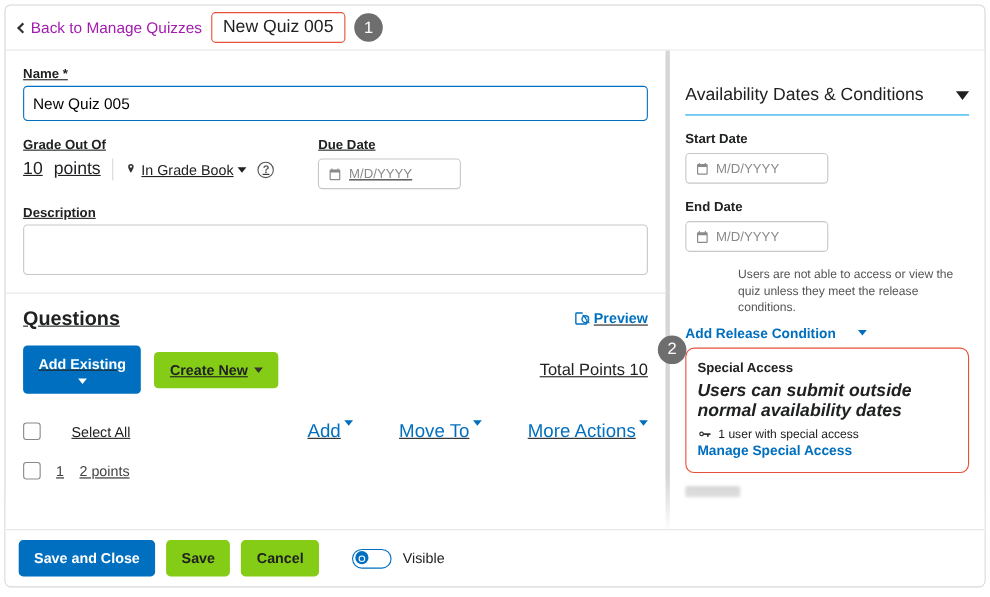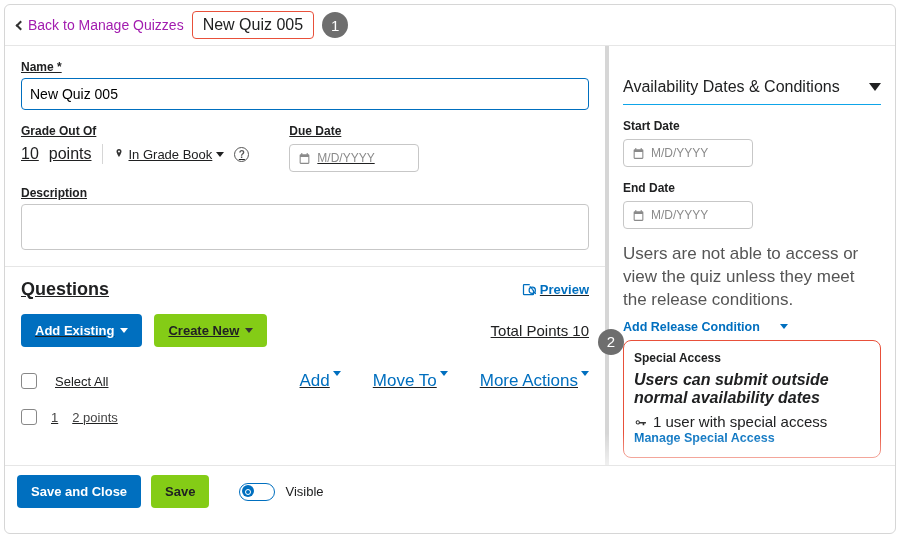--- a/index.html
+++ b/index.html
@@ -180,31 +180,31 @@
     border-radius: 4px;
     padding: 9px 14px;
     font-size: 13px;
     font-weight: 600;
     display: inline-flex;
     align-items: center;
     gap: 6px;
     cursor: pointer;
     border: none;
   }
-  .btn-primary { background: #006fbf; color: #fff; }
+  .btn-primary { background: #006fbf; color: #fff; flex-direction: column; }
   .btn-light { background: #84cc16; color: #202122; }
   .total-points {
     margin-left: auto;
     font-size: 15px;
   }
   .select-row {
     display: flex;
     align-items: center;
     margin-top: 24px;
-    gap: 18px;
+    gap: 28px;
   }
   .checkbox {
     width: 16px; height: 16px;
     border: 1.3px solid #888;
     border-radius: 3px;
   }
   .blue-menu {
     color: #006fbf;
     font-size: 17px;
     font-weight: 400;
@@ -222,21 +222,21 @@
   }
   .fade-overlay {
     position: absolute;
     left: 0; right: 0; bottom: 50px;
     height: 50px;
     background: linear-gradient(to bottom, rgba(255,255,255,0), #fff);
     pointer-events: none;
   }
   .footer {
     position: absolute;
-    left: 0; right: 0; bottom: 16px;
+    left: 0; right: 0; bottom: 0;
     height: 52px;
     border-top: 1px solid #e6e6e6;
     background: #fff;
     display: flex;
     align-items: center;
     gap: 10px;
     padding: 0 12px;
   }
   .toggle {
     width: 36px; height: 18px;
@@ -267,24 +267,25 @@
     justify-content: space-between;
     align-items: center;
     font-size: 16px;
     font-weight: 400;
     padding-bottom: 8px;
     border-bottom: 1px solid #0ea5e9;
     margin-top: 18px;
   }
   .side-sec { margin-top: 14px; }
   .rc-desc {
-    font-size: 17px;
+    font-size: 11px;
     color: #555;
     margin-top: 4px;
     line-height: 1.35;
+    margin-left: 48px;
   }
   .blue-link {
     color: #006fbf;
     font-size: 12.5px;
     font-weight: 600;
     display: inline-flex;
     align-items: center;
     gap: 20px;
     cursor: pointer;
     margin-top: 8px;
@@ -302,24 +303,24 @@
     top: -12px;
   }
   .sa-title { font-size: 12px; font-weight: 700; }
   .sa-line {
     font-size: 16px;
     font-weight: 700;
     margin-top: 6px;
     font-style: italic;
   }
   .sa-sub {
-    font-size: 15px;
+    font-size: 11px;
     margin-top: 6px;
     display: flex;
-    align-items: flex-end;
+    align-items: flex-start;
     gap: 6px;
   }
   .blur-bar {
     width: 50px; height: 10px;
     background: #ccc;
     border-radius: 2px;
     filter: blur(1.5px);
     margin-top: 12px;
   }
   .chev-down {
@@ -506,19 +507,22 @@
 
   <div class="fade-overlay"></div>
 
   <div class="footer">
     <button class="btn btn-primary">
       <span>Save and Close</span>
     </button>
     <button class="btn btn-light">
       <span>Save</span>
     </button>
+    <button class="btn btn-light">
+      <span>Cancel</span>
+    </button>
     <span style="width:10px"></span>
     <span class="toggle">
       <span class="eye-dot"></span>
     </span>
     <span>Visible</span>
   </div>
 </div>
 
 </body></html>

